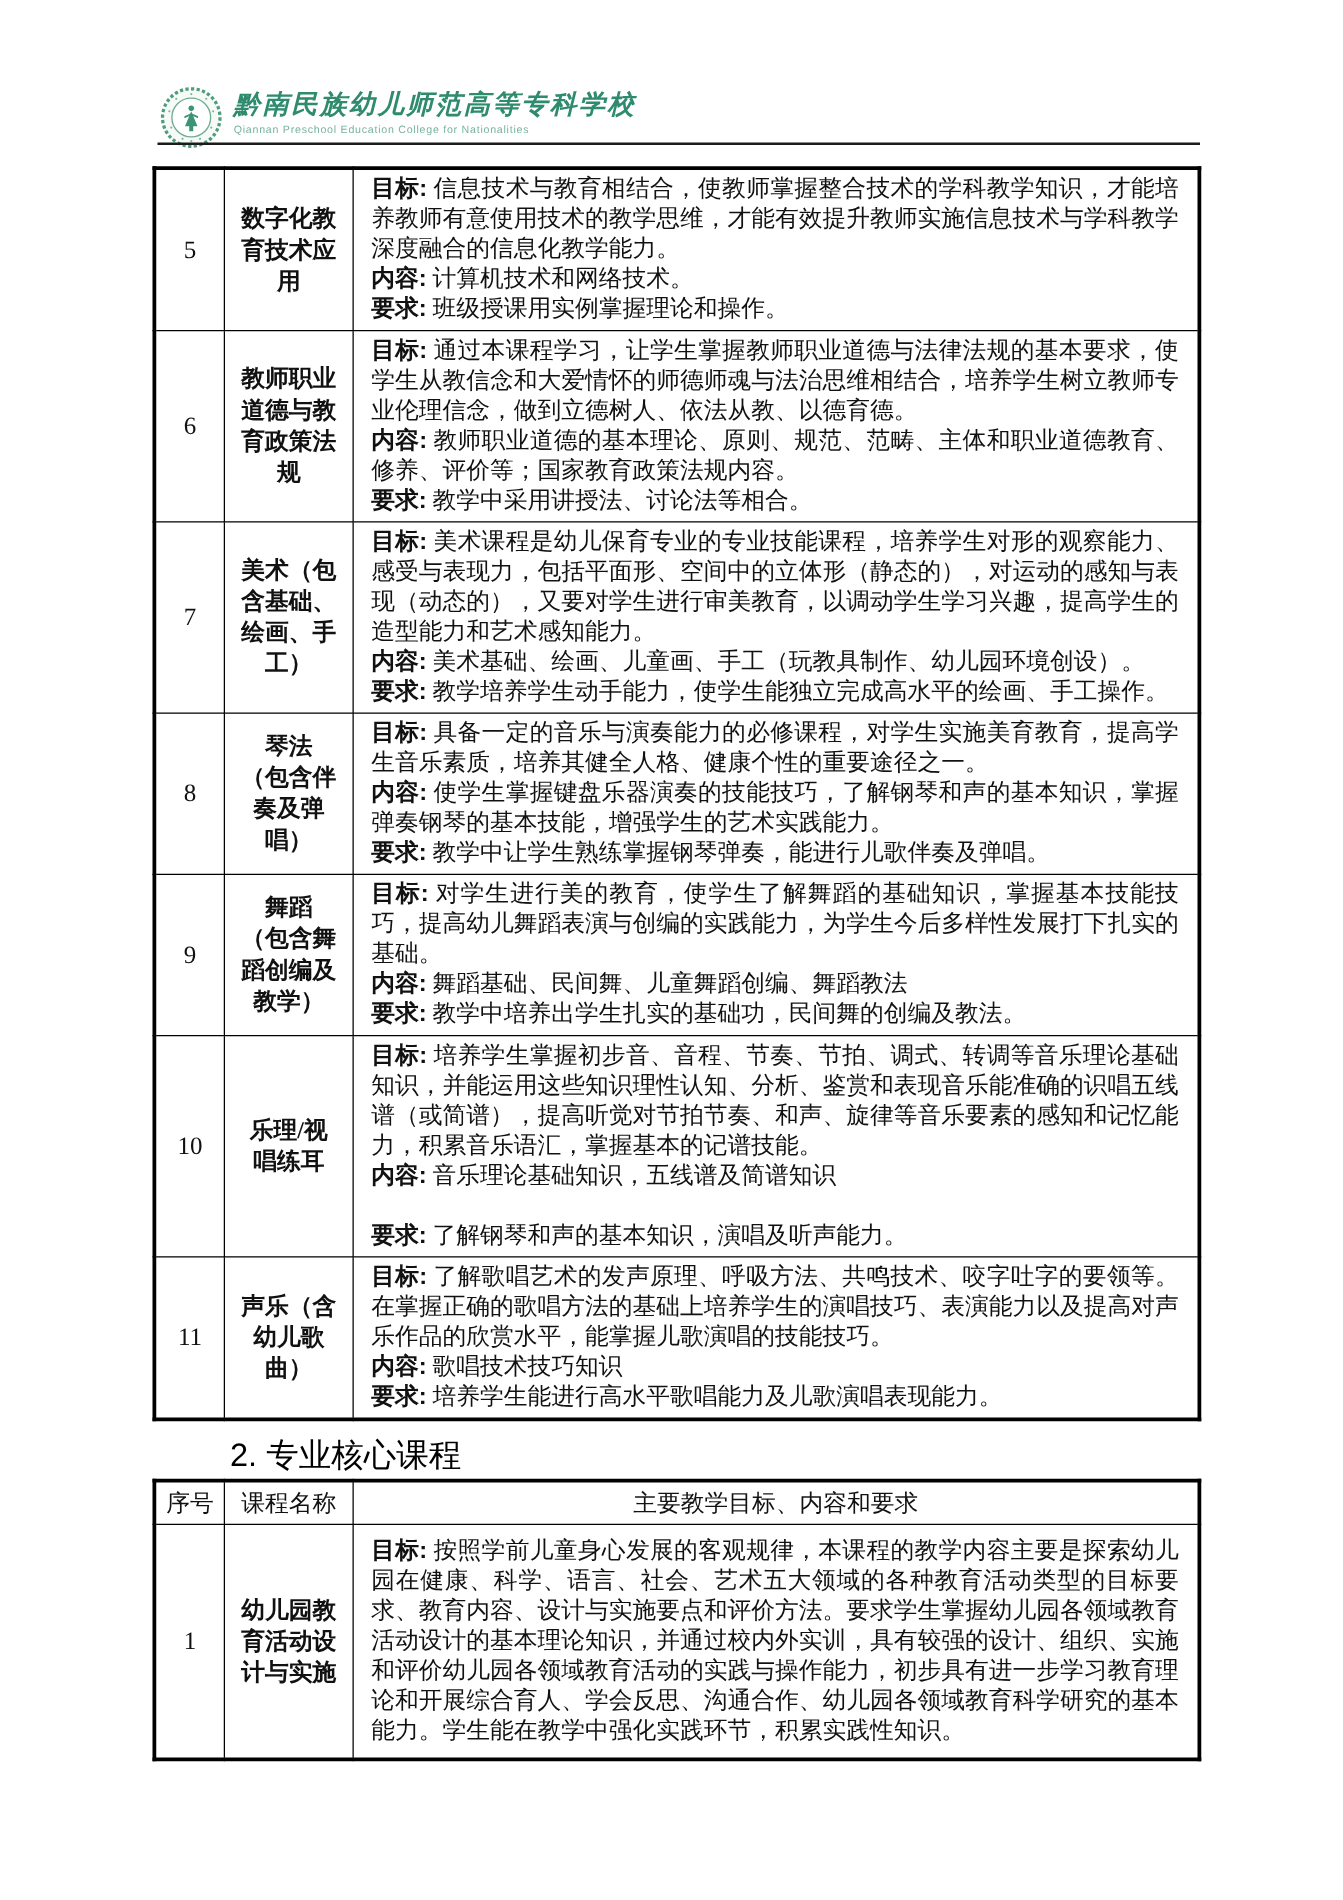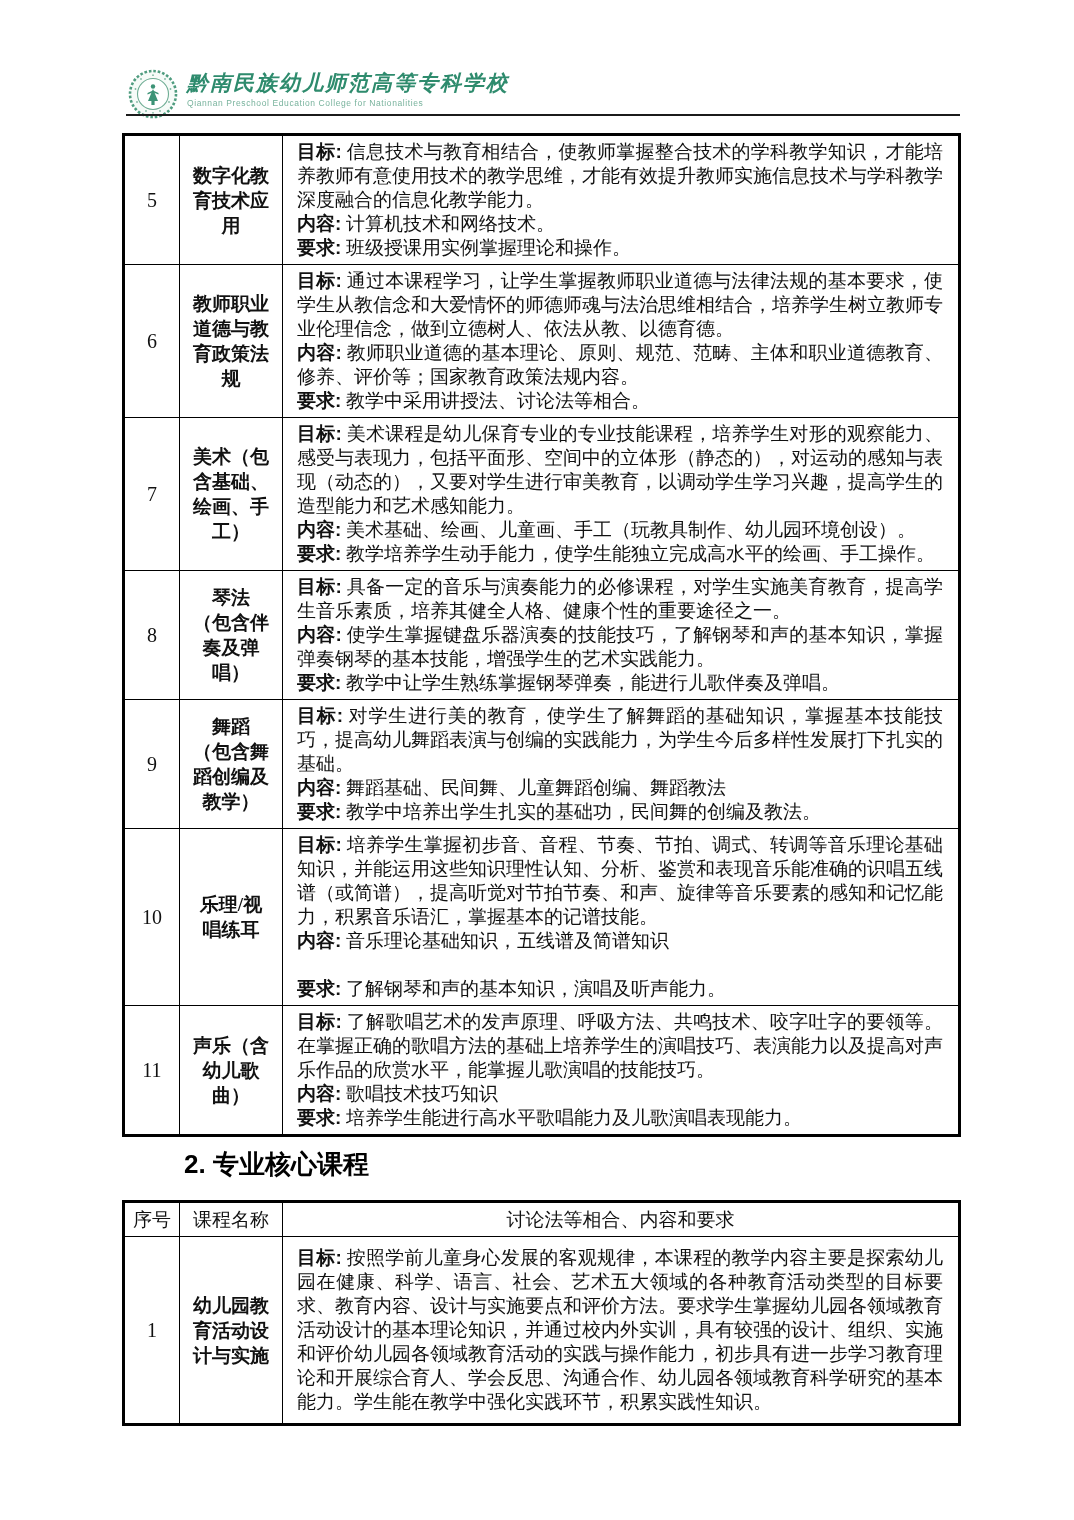--- a/index.html
+++ b/index.html
@@ -27,21 +27,21 @@
   td.no{ text-align:center;font-size:20px;padding:0;}
   td.course{text-align:center;font-size:19px;line-height:25px;white-space:pre-line;padding:2px 3px;font-weight:bold;}
   td.desc{padding:4px 15px 4px 14px;font-size:19px;line-height:24px;text-align:justify;}
   td.desc p{margin:0;}
   td.desc p.spacer{height:24px;}
   .lbl{font-weight:bold;font-family:Liberation Sans, sans-serif;}
 
   thead th{font-weight:normal;font-size:19px;height:33px;text-align:center;padding:0 2px;
            font-family:"Liberation Sans","DejaVu Sans",sans-serif;}
 
-  h2.section{font-size:26px;line-height:30px;font-weight:bold;margin:12px 0 21px 62px;
+  h2.section{font-size:26px;line-height:30px;font-weight:normal;margin:12px 0 4px 62px;
              color:#000;font-family:"Liberation Sans","DejaVu Sans",sans-serif;}
 </style>
 </head>
 <body>
 
 <div class="page">
 
   <div class="hdr">
     <svg class="emblem" viewBox="0 0 50 50">
       <circle cx="25" cy="25" r="23" fill="#f6fbf8" stroke="#4f9c7f" stroke-width="2.6" stroke-dasharray="2.6 1.9"></circle>
@@ -169,21 +169,21 @@
     <table class="tbl">
       <colgroup>
           <col style="width:56px">
           <col style="width:103px">
           <col style="width:677px">
         </colgroup>
       <thead>
         <tr>
           <th>序号</th>
           <th>课程名称</th>
-          <th>讨论法等相合、内容和要求</th>
+          <th>主要教学目标、内容和要求</th>
         </tr>
       </thead>
       <tbody>
         <tr>
           <td class="no">1</td>
           <td class="course">幼儿园教
 育活动设
 计与实施</td>
           <td class="desc" style="padding-top:9px;padding-bottom:9px;">
             <p><span class="lbl">目标:</span> <span>按照学前儿童身心发展的客观规律，本课程的教学内容主要是探索幼儿园在健康、科学、语言、社会、艺术五大领域的各种教育活动类型的目标要求、教育内容、设计与实施要点和评价方法。要求学生掌握幼儿园各领域教育活动设计的基本理论知识，并通过校内外实训，具有较强的设计、组织、实施和评价幼儿园各领域教育活动的实践与操作能力，初步具有进一步学习教育理论和开展综合育人、学会反思、沟通合作、幼儿园各领域教育科学研究的基本能力。学生能在教学中强化实践环节，积累实践性知识。</span></p>

